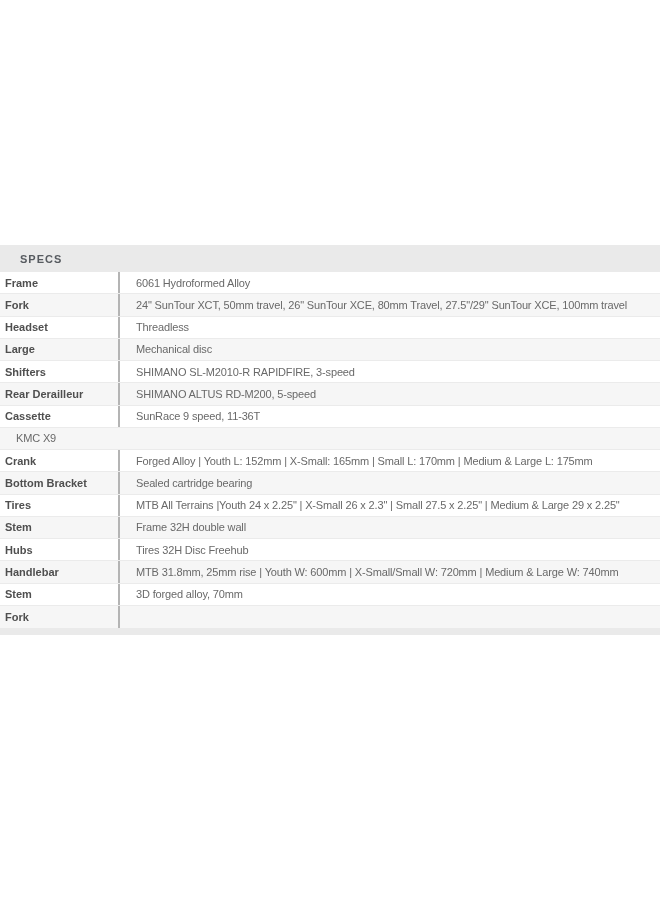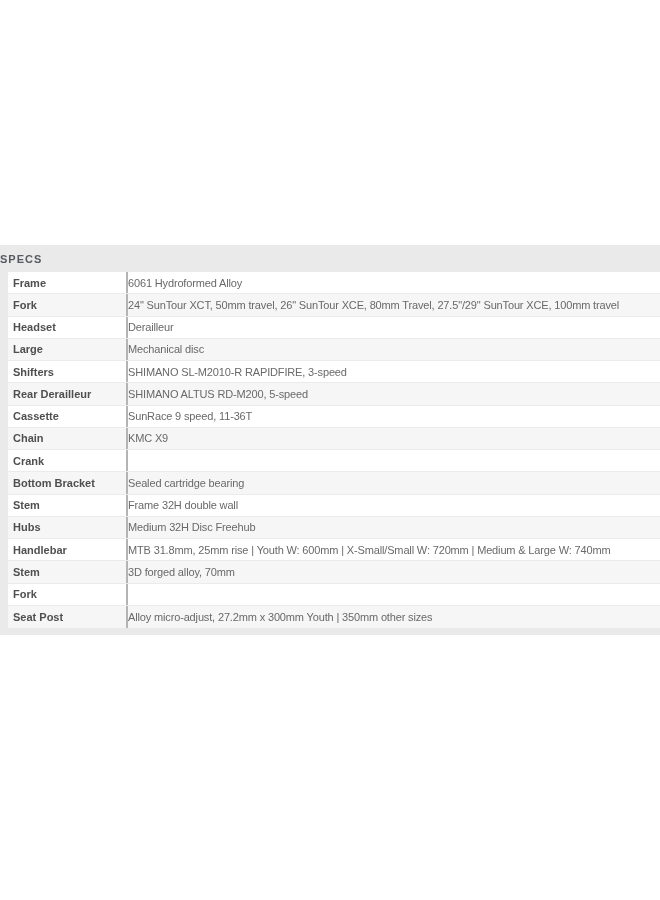--- a/index.html
+++ b/index.html
@@ -24,30 +24,30 @@
     left: 0;
     width: 660px;
     background: #eaeaea;
     padding-bottom: 7px;
     box-sizing: border-box;
   }
   .specs-header {
     height: 27px;
     display: flex;
     align-items: center;
+    padding-left: 20px;
   }
   .specs-title {
     font-size: 11px;
     font-weight: bold;
     letter-spacing: 1px;
     color: #575b60;
     text-transform: uppercase;
   }
   .specs-table {
-    margin-left: 8px;
     background: #ffffff;
   }
   .spec-row {
     display: flex;
     align-items: stretch;
     height: 22.25px;
     box-sizing: border-box;
     border-bottom: 1px solid #ebebeb;
     background: #ffffff;
   }
@@ -68,21 +68,21 @@
     flex: 0 0 120px;
     box-sizing: border-box;
     padding-left: 5px;
     border-right: 2px solid #b4b4b4;
     font-size: 11px;
     font-weight: bold;
     color: #4f4f4f;
   }
   .cell.value {
     flex: 1 1 auto;
-    padding-left: 0;
+    padding-left: 16px;
     padding-right: 2px;
     font-size: 11px;
     letter-spacing: -0.15px;
     color: #696969;
   }
 </style>
 </head>
 <body>
 
 <div class="page">
@@ -95,68 +95,68 @@
       <div class="spec-row">
         <div class="cell label">Frame</div>
         <div class="cell value">6061 Hydroformed Alloy</div>
       </div>
       <div class="spec-row">
         <div class="cell label">Fork</div>
         <div class="cell value">24" SunTour XCT, 50mm travel, 26" SunTour XCE, 80mm Travel, 27.5"/29" SunTour XCE, 100mm travel</div>
       </div>
       <div class="spec-row">
         <div class="cell label">Headset</div>
-        <div class="cell value">Derailleur</div>
+        <div class="cell value">Threadless</div>
       </div>
       <div class="spec-row">
         <div class="cell label">Large</div>
         <div class="cell value">Mechanical disc</div>
       </div>
       <div class="spec-row">
         <div class="cell label">Shifters</div>
         <div class="cell value">SHIMANO SL-M2010-R RAPIDFIRE, 3-speed</div>
       </div>
       <div class="spec-row">
         <div class="cell label">Rear Derailleur</div>
         <div class="cell value">SHIMANO ALTUS RD-M200, 5-speed</div>
       </div>
       <div class="spec-row">
         <div class="cell label">Cassette</div>
         <div class="cell value">SunRace 9 speed, 11-36T</div>
       </div>
       <div class="spec-row">
-        <div class="cell label">Chain</div>
         <div class="cell value">KMC X9</div>
       </div>
       <div class="spec-row">
         <div class="cell label">Crank</div>
+        <div class="cell value">Forged Alloy | Youth L: 152mm | X-Small: 165mm | Small L: 170mm | Medium &amp; Large L: 175mm</div>
       </div>
       <div class="spec-row">
         <div class="cell label">Bottom Bracket</div>
         <div class="cell value">Sealed cartridge bearing</div>
+      </div>
+      <div class="spec-row">
+        <div class="cell label">Tires</div>
+        <div class="cell value">MTB All Terrains |Youth 24 x 2.25" | X-Small 26 x 2.3" | Small 27.5 x 2.25" | Medium &amp; Large 29 x 2.25"</div>
       </div>
       <div class="spec-row">
         <div class="cell label">Stem</div>
         <div class="cell value">Frame 32H double wall</div>
       </div>
       <div class="spec-row">
         <div class="cell label">Hubs</div>
-        <div class="cell value">Medium 32H Disc Freehub</div>
+        <div class="cell value">Tires 32H Disc Freehub</div>
       </div>
       <div class="spec-row">
         <div class="cell label">Handlebar</div>
         <div class="cell value">MTB 31.8mm, 25mm rise | Youth W: 600mm | X-Small/Small W: 720mm | Medium &amp; Large W: 740mm</div>
       </div>
       <div class="spec-row">
         <div class="cell label">Stem</div>
         <div class="cell value">3D forged alloy, 70mm</div>
       </div>
       <div class="spec-row">
         <div class="cell label">Fork</div>
       </div>
-      <div class="spec-row">
-        <div class="cell label">Seat Post</div>
-        <div class="cell value">Alloy micro-adjust, 27.2mm x 300mm Youth | 350mm other sizes</div>
-      </div>
 
     </div>
   </div>
 </div>
 
 </body></html>

